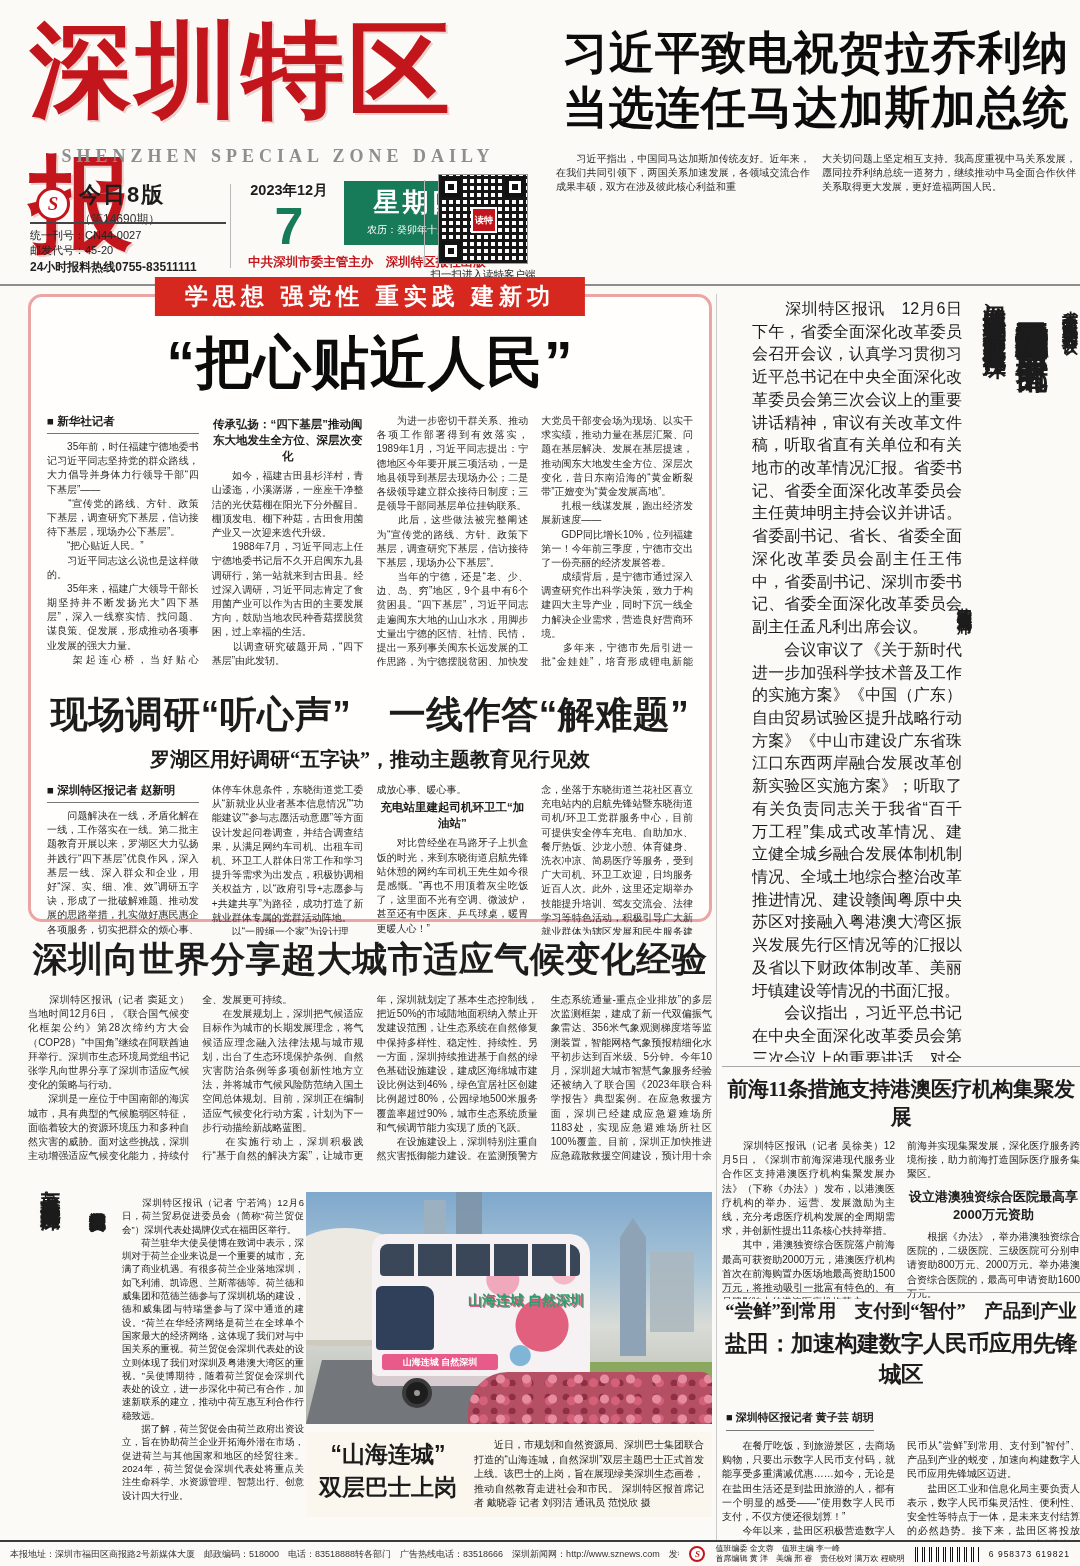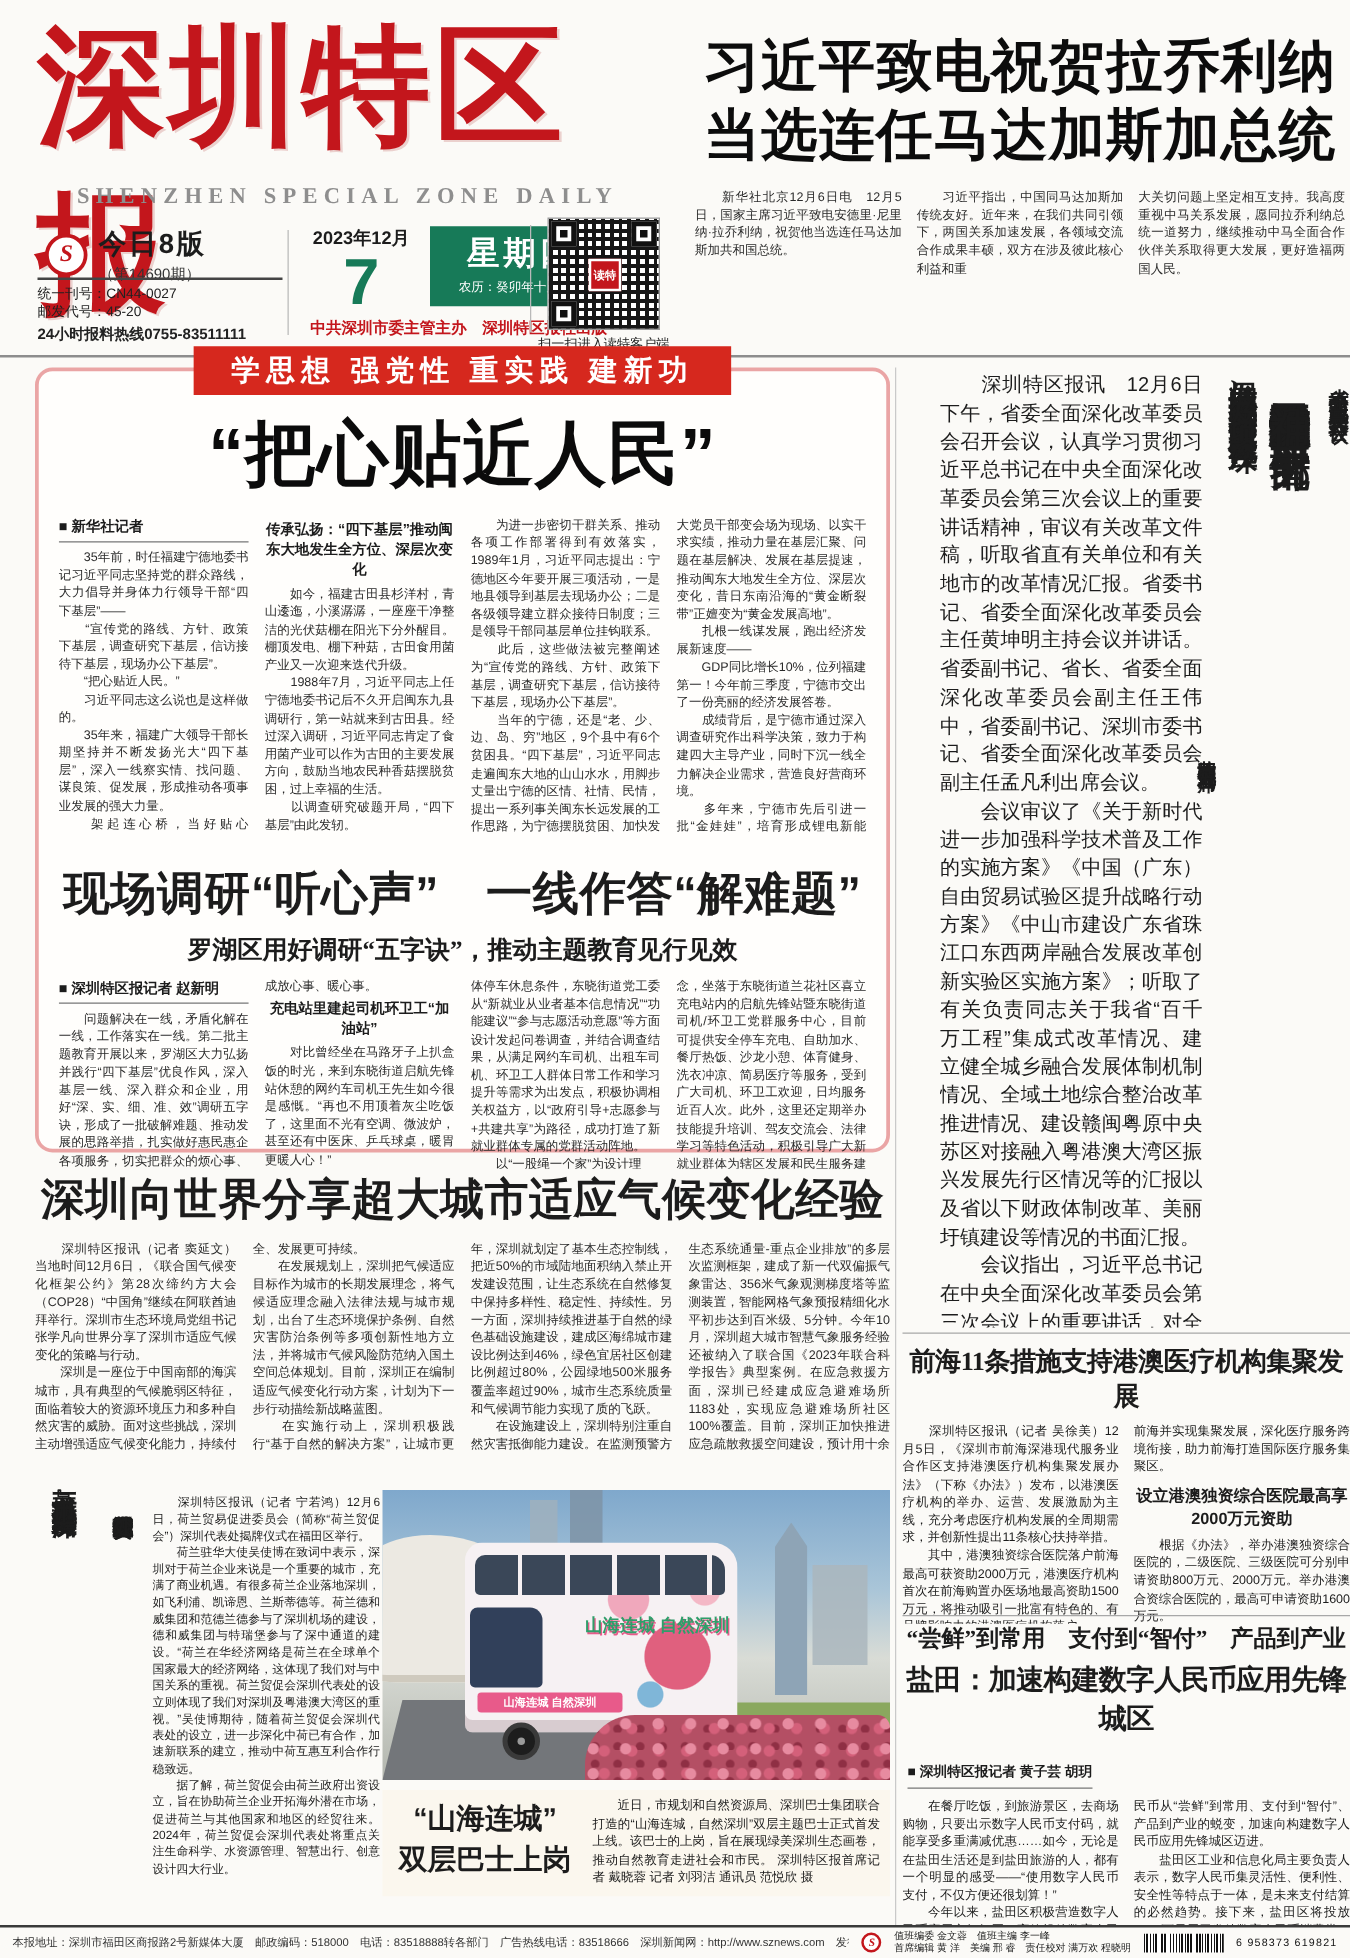--- a/index.html
+++ b/index.html
@@ -221,21 +221,20 @@
   <div class="qr-finder" style="left:2px;bottom:2px"></div>
   <div id="qr-c">读特</div>
 </div>
 <div class="abs" id="qr-label">扫一扫进入读特客户端</div>
 <div class="abs" id="mast-rule"></div>
 
 <div class="abs" id="topstory">
   <div class="h">习近平致电祝贺拉乔利纳</div>
   <div class="h">当选连任马达加斯加总统</div>
   <div class="cols">
-    <div class="tcol just ml">　　新华社北京12月6日电　12月5日，国家主席习近平致电安德里·尼里纳·拉乔利纳，祝贺他当选连任马达加斯加共和国总统。</div>
     <div class="tcol just ml">　　习近平指出，中国同马达加斯加传统友好。近年来，在我们共同引领下，两国关系加速发展，各领域交流合作成果丰硕，双方在涉及彼此核心利益和重</div>
     <div class="tcol just ml">大关切问题上坚定相互支持。我高度重视中马关系发展，愿同拉乔利纳总统一道努力，继续推动中马全面合作伙伴关系取得更大发展，更好造福两国人民。</div>
   </div>
 </div>
 
 <div class="abs" id="box1">
   <div id="banner">学思想 强党性 重实践 建新功</div>
   <div id="a1-head">“把心贴近人民”</div>
   <div class="cols" id="a1-cols">
     <div class="col">
@@ -269,28 +268,28 @@
     </div>
   </div>
   <div id="a2-head">现场调研“听心声”　一线作答“解难题”</div>
   <div id="a2-sub">罗湖区用好调研“五字诀”，推动主题教育见行见效</div>
   <div class="cols" id="a2-cols">
     <div class="col">
       <div class="byline">■ 深圳特区报记者 赵新明</div>
       <div class="coltext">　　问题解决在一线，矛盾化解在一线，工作落实在一线。第二批主题教育开展以来，罗湖区大力弘扬并践行“四下基层”优良作风，深入基层一线、深入群众和企业，用好“深、实、细、准、效”调研五字诀，形成了一批破解难题、推动发展的思路举措，扎实做好惠民惠企各项服务，切实把群众的烦心事、企业的操心事办</div>
     </div>
     <div class="col">
+      <div class="coltext">体停车休息条件，东晓街道党工委从“新就业从业者基本信息情况”“功能建议”“参与志愿活动意愿”等方面设计发起问卷调查，并结合调查结果，从满足网约车司机、出租车司机、环卫工人群体日常工作和学习提升等需求为出发点，积极协调相关权益方，以“政府引导+志愿参与+共建共享”为路径，成功打造了新就业群体专属的党群活动阵地。
+　　以“一股绳一个家”为设计理</div>
+    </div>
+    <div class="col">
       <div class="coltext">成放心事、暖心事。</div>
       <div class="colhead">充电站里建起司机环卫工“加油站”</div>
       <div class="coltext">　　对比曾经坐在马路牙子上扒盒饭的时光，来到东晓街道启航先锋站休憩的网约车司机王先生如今很是感慨。“再也不用顶着灰尘吃饭了，这里面不光有空调、微波炉，甚至还有中医床、乒乓球桌，暖胃更暖人心！”
 　　记者了解到，为切实改善司机群</div>
-    </div>
-    <div class="col">
-      <div class="coltext">体停车休息条件，东晓街道党工委从“新就业从业者基本信息情况”“功能建议”“参与志愿活动意愿”等方面设计发起问卷调查，并结合调查结果，从满足网约车司机、出租车司机、环卫工人群体日常工作和学习提升等需求为出发点，积极协调相关权益方，以“政府引导+志愿参与+共建共享”为路径，成功打造了新就业群体专属的党群活动阵地。
-　　以“一股绳一个家”为设计理</div>
     </div>
     <div class="col">
       <div class="coltext">念，坐落于东晓街道兰花社区喜立充电站内的启航先锋站暨东晓街道司机/环卫工党群服务中心，目前可提供安全停车充电、自助加水、餐厅热饭、沙龙小憩、体育健身、洗衣冲凉、简易医疗等服务，受到广大司机、环卫工欢迎，日均服务近百人次。此外，这里还定期举办技能提升培训、驾友交流会、法律学习等特色活动，积极引导广大新就业群体为辖区发展和民生服务建言献策。（下转A2版）</div>
     </div>
   </div>
 </div>
 
 <div class="abs" id="climate">
   <div class="h">深圳向世界分享超大城市适应气候变化经验</div>
   <div class="cols">

